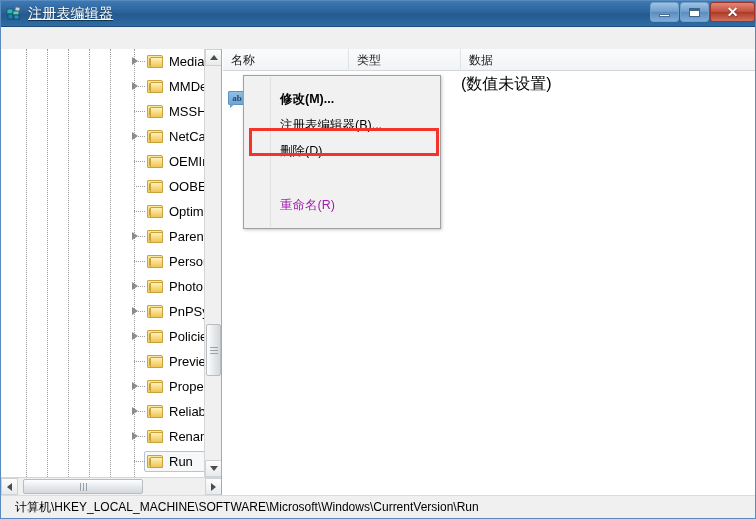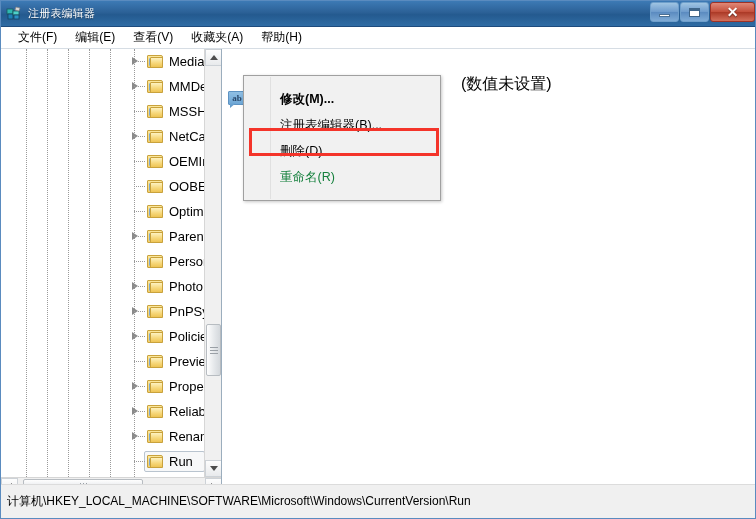--- a/index.html
+++ b/index.html
@@ -27,24 +27,25 @@
     border-bottom: 1px solid #1d4b7d;
     display: flex; align-items: center;
   }
   .title-icon {
     width: 16px; height: 16px;
     margin-left: 5px; margin-right: 6px;
     position: relative; flex: none;
   }
   .title-text {
     color: #ffffff;
-    font-size: 11px;
+    font-size: 14px;
     letter-spacing: 0.2px;
     text-shadow: 0 1px 1px rgba(0,0,0,0.45);
     white-space: nowrap;
+    text-decoration: underline;
   }
   .win-buttons {
     position: absolute; right: 2px; top: 1px;
     display: flex; align-items: center; gap: 1px;
   }
   .win-btn {
     width: 29px; height: 20px;
     border: 1px solid #6f9fcb;
     border-radius: 3px;
     background: linear-gradient(to bottom, #9fc4e2 0%, #6f9ccd 48%, #5b8bc0 52%, #7fabd6 100%);
@@ -321,39 +322,39 @@
     position: relative;
     height: 26px;
     display: flex; align-items: center;
     padding-left: 36px;
     font-size: 12.5px;
     color: #000000;
     white-space: nowrap;
     z-index: 2;
   }
   .ctx-item.bold { font-weight: bold; }
-  .ctx-item.disabled { color: #15803d; }
+  .ctx-item.disabled { color: #a21caf; margin-top: 28px; }
 
   .red-box {
     position: absolute;
     left: 248px; top: 127px;
     width: 190px; height: 28px;
     border: 3px solid #f4342a;
     z-index: 60;
     pointer-events: none;
   }
 
   
   .statusbar {
     position: absolute; left: 0; bottom: 0;
-    width: 756px; height: 34px;
+    width: 756px; height: 23px;
     background: #f0f0f0;
     border-top: 1px solid #dcdcdc;
     display: flex; align-items: center;
-    padding-left: 6px;
+    padding-left: 14px;
   }
   .status-text {
     font-size: 12px; color: #000000;
     white-space: nowrap;
   }
 </style>
 </head>
 <body>
 
 <div class="window">
@@ -375,27 +376,20 @@
       </div>
       <div class="win-btn">
         <span class="glyph-max"></span>
       </div>
       <div class="win-btn close">
         <span class="glyph-close">✕</span>
       </div>
     </div>
   </div>
 
-  <div class="menubar">
-    <div class="menu-item">文件(F)</div>
-    <div class="menu-item">编辑(E)</div>
-    <div class="menu-item">查看(V)</div>
-    <div class="menu-item">收藏夹(A)</div>
-    <div class="menu-item">帮助(H)</div>
-  </div>
 
   <div class="content">
 
     <div class="tree-panel">
       <div class="tree-scroll-area">
         <div class="guides">
           <span class="guide" style="left:25px"></span>
           <span class="guide" style="left:46px"></span>
           <span class="guide" style="left:67px"></span>
           <span class="guide" style="left:88px"></span>
@@ -598,20 +592,25 @@
               <i></i>
             </span>
         </div>
         <div class="sb-btn sb-right">
           <span class="tri-right"></span>
         </div>
       </div>
     </div>
 
     <div class="list-panel">
+      <div class="list-header">
+        <div class="col c-name">名称</div>
+        <div class="col c-type">类型</div>
+        <div class="col c-data">数据</div>
+      </div>
 
       <div class="list-row">
         <span class="ab-icon">
           <span class="flag"></span>
           <span class="ab-text">ab</span>
         </span>
         <span class="cell-data">(数值未设置)</span>
       </div>
     </div>
 

